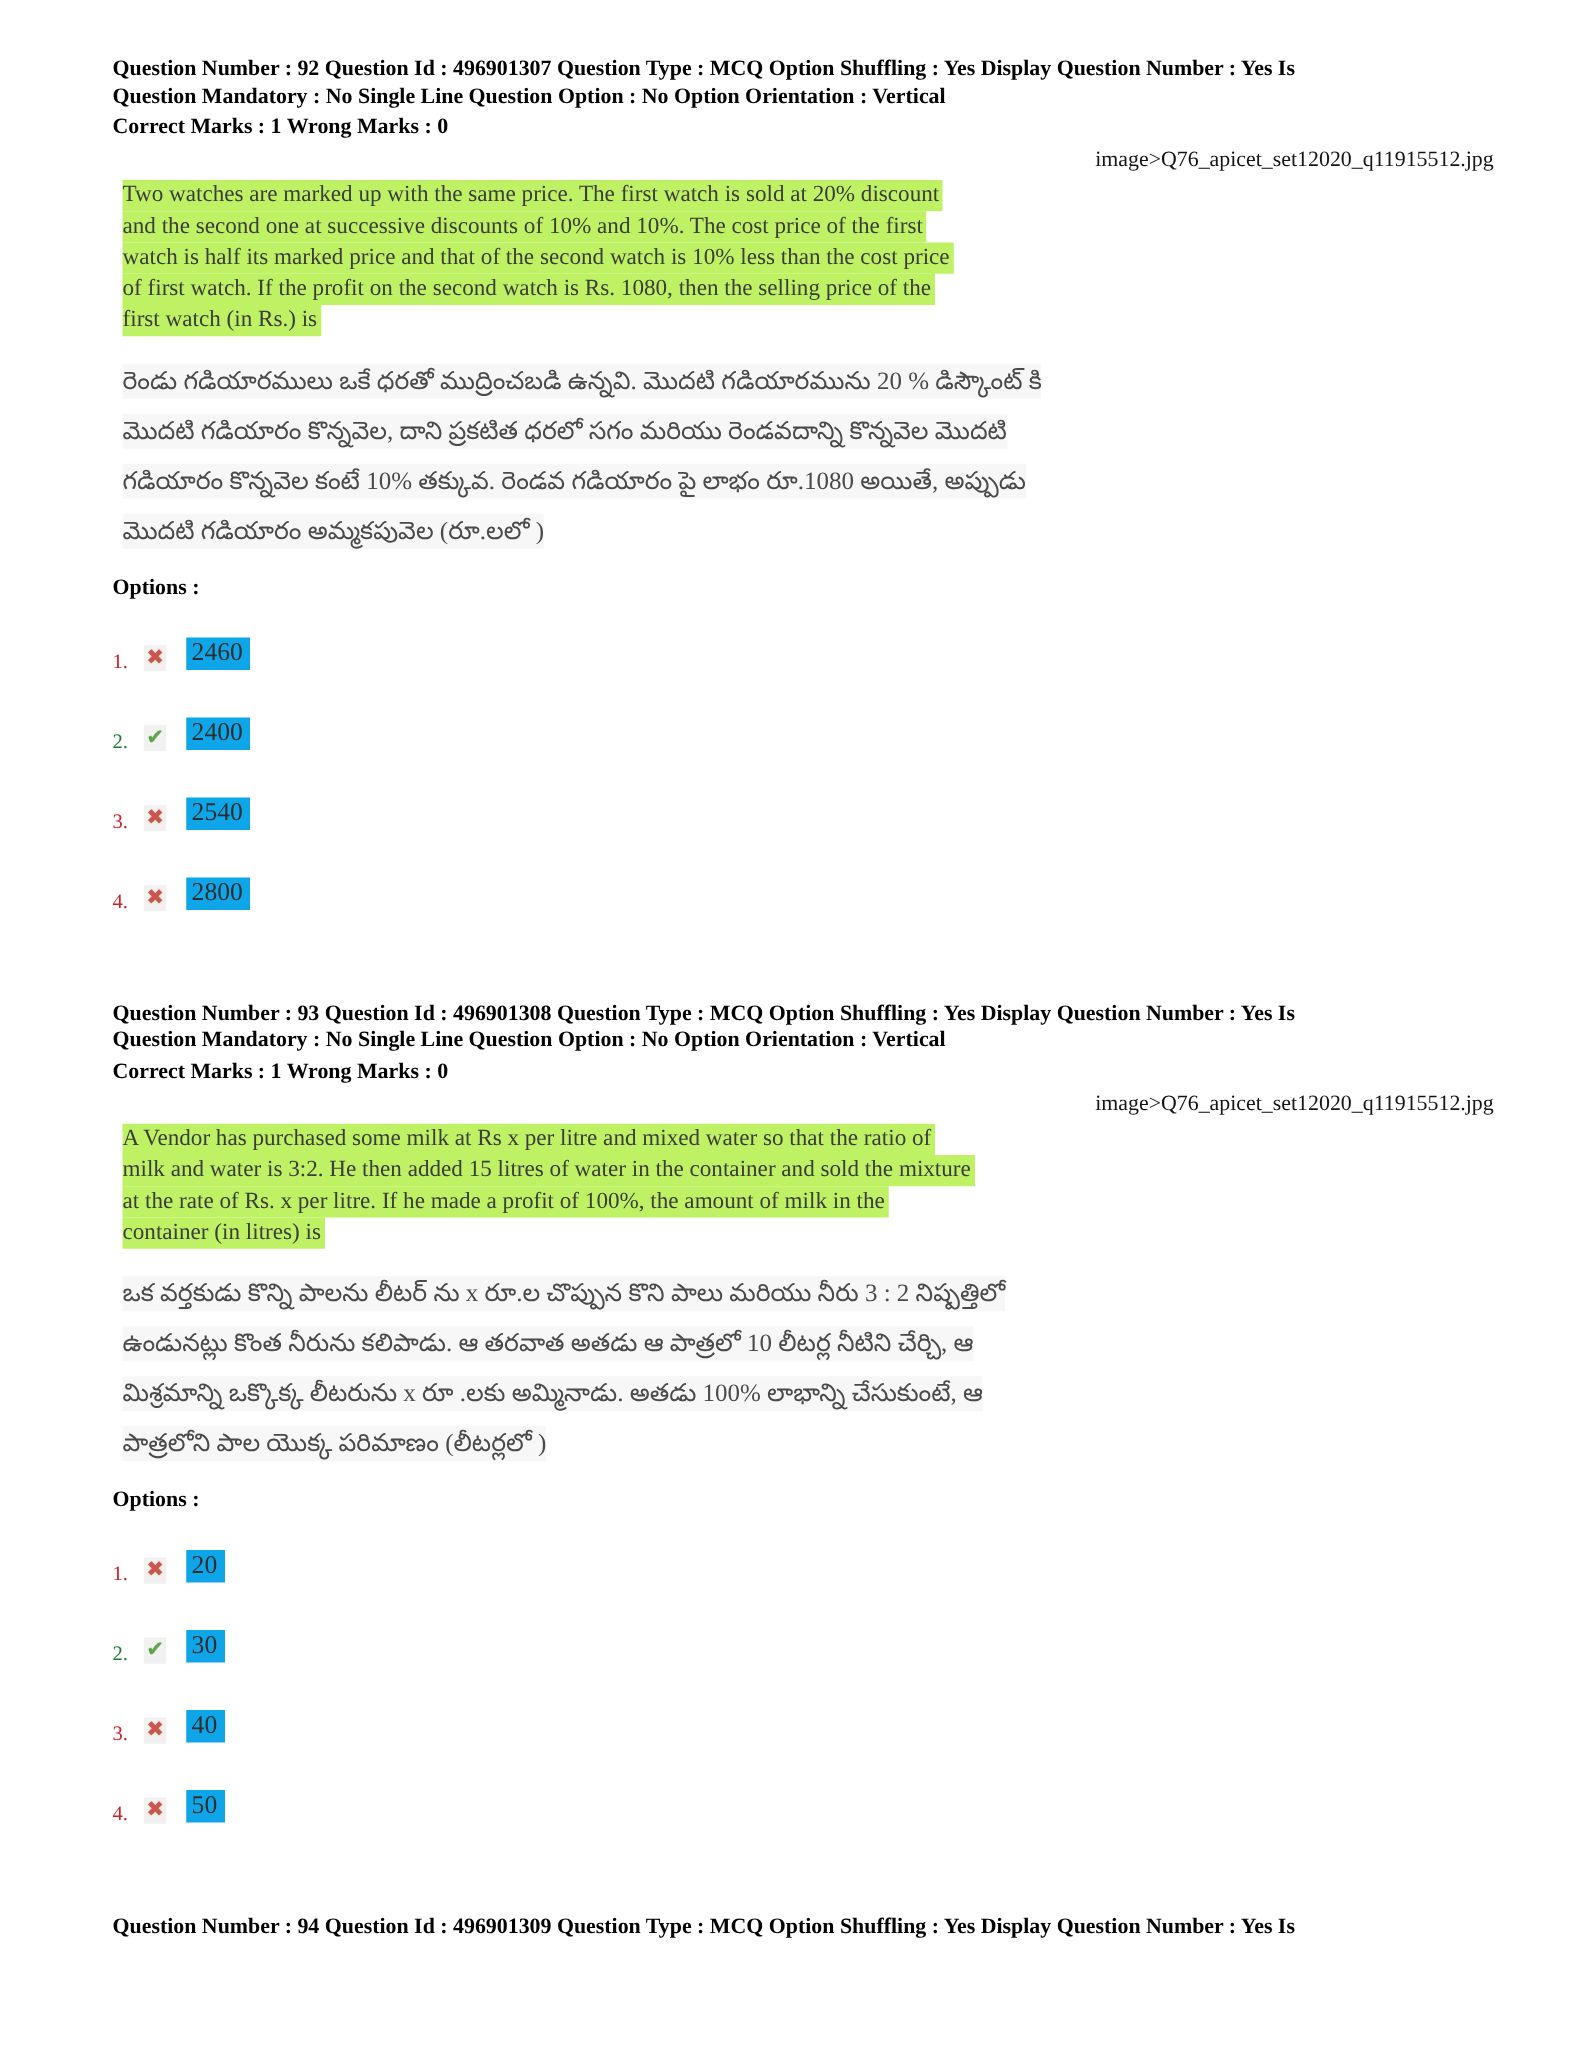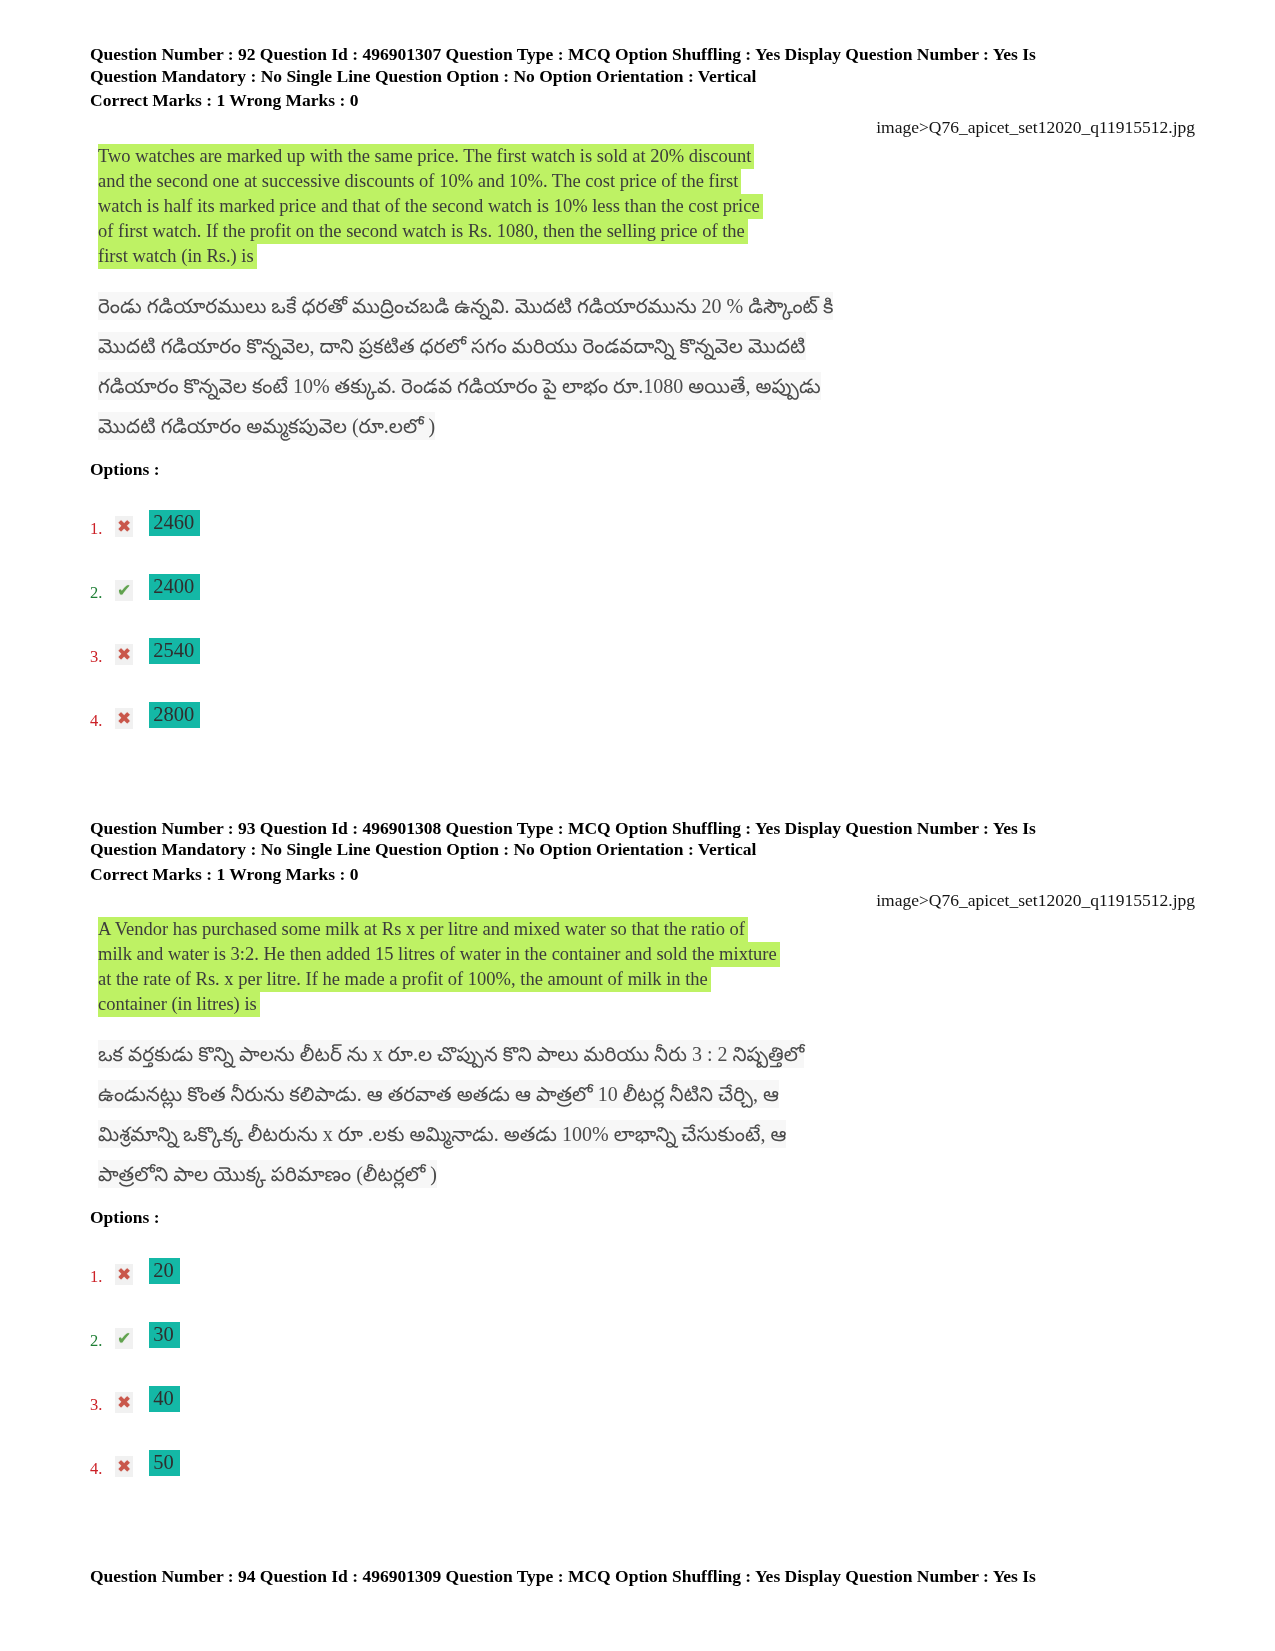--- a/index.html
+++ b/index.html
@@ -10,21 +10,21 @@
     background: #ffffff;
     overflow: hidden;
     font-family: "Liberation Serif", "DejaVu Serif", serif;
     color: #000;
   }
   .page {
     width: 1275px;
     height: 1651px;
     padding: 44px 80px 0 90px;
   }
-  .question-block { margin-top: 82px; }
+  .question-block { margin-top: 64px; }
   .question-block:first-child { margin-top: 0; }
 
   .q-header-line {
     font-weight: bold;
     font-size: 17.5px;
     line-height: 21.5px;
     color: #000;
   }
   .q-marks {
     font-weight: bold;
@@ -92,21 +92,21 @@
     background: #f1f1f1;
     padding: 2px 2px;
     font-family: "DejaVu Sans", sans-serif;
   }
   .option-icon.wrong  { color: #c9574b; text-shadow: 0 0 1px #e2a59d; }
   .option-icon.correct{ color: #61a24f; text-shadow: 0 0 1px #a8cf9b; }
   .option-value {
     margin-left: 16px;
     font-size: 20.5px;
     color: #2f2f2f;
-    background: #14b8a6;
+    background: #0ea5e9;
     padding: 0 6px 2px 4px;
     line-height: 24px;
   }
 </style>
 </head>
 <body>
 
 <div class="page">
   <div id="questions-root">
       <div class="question-block">

